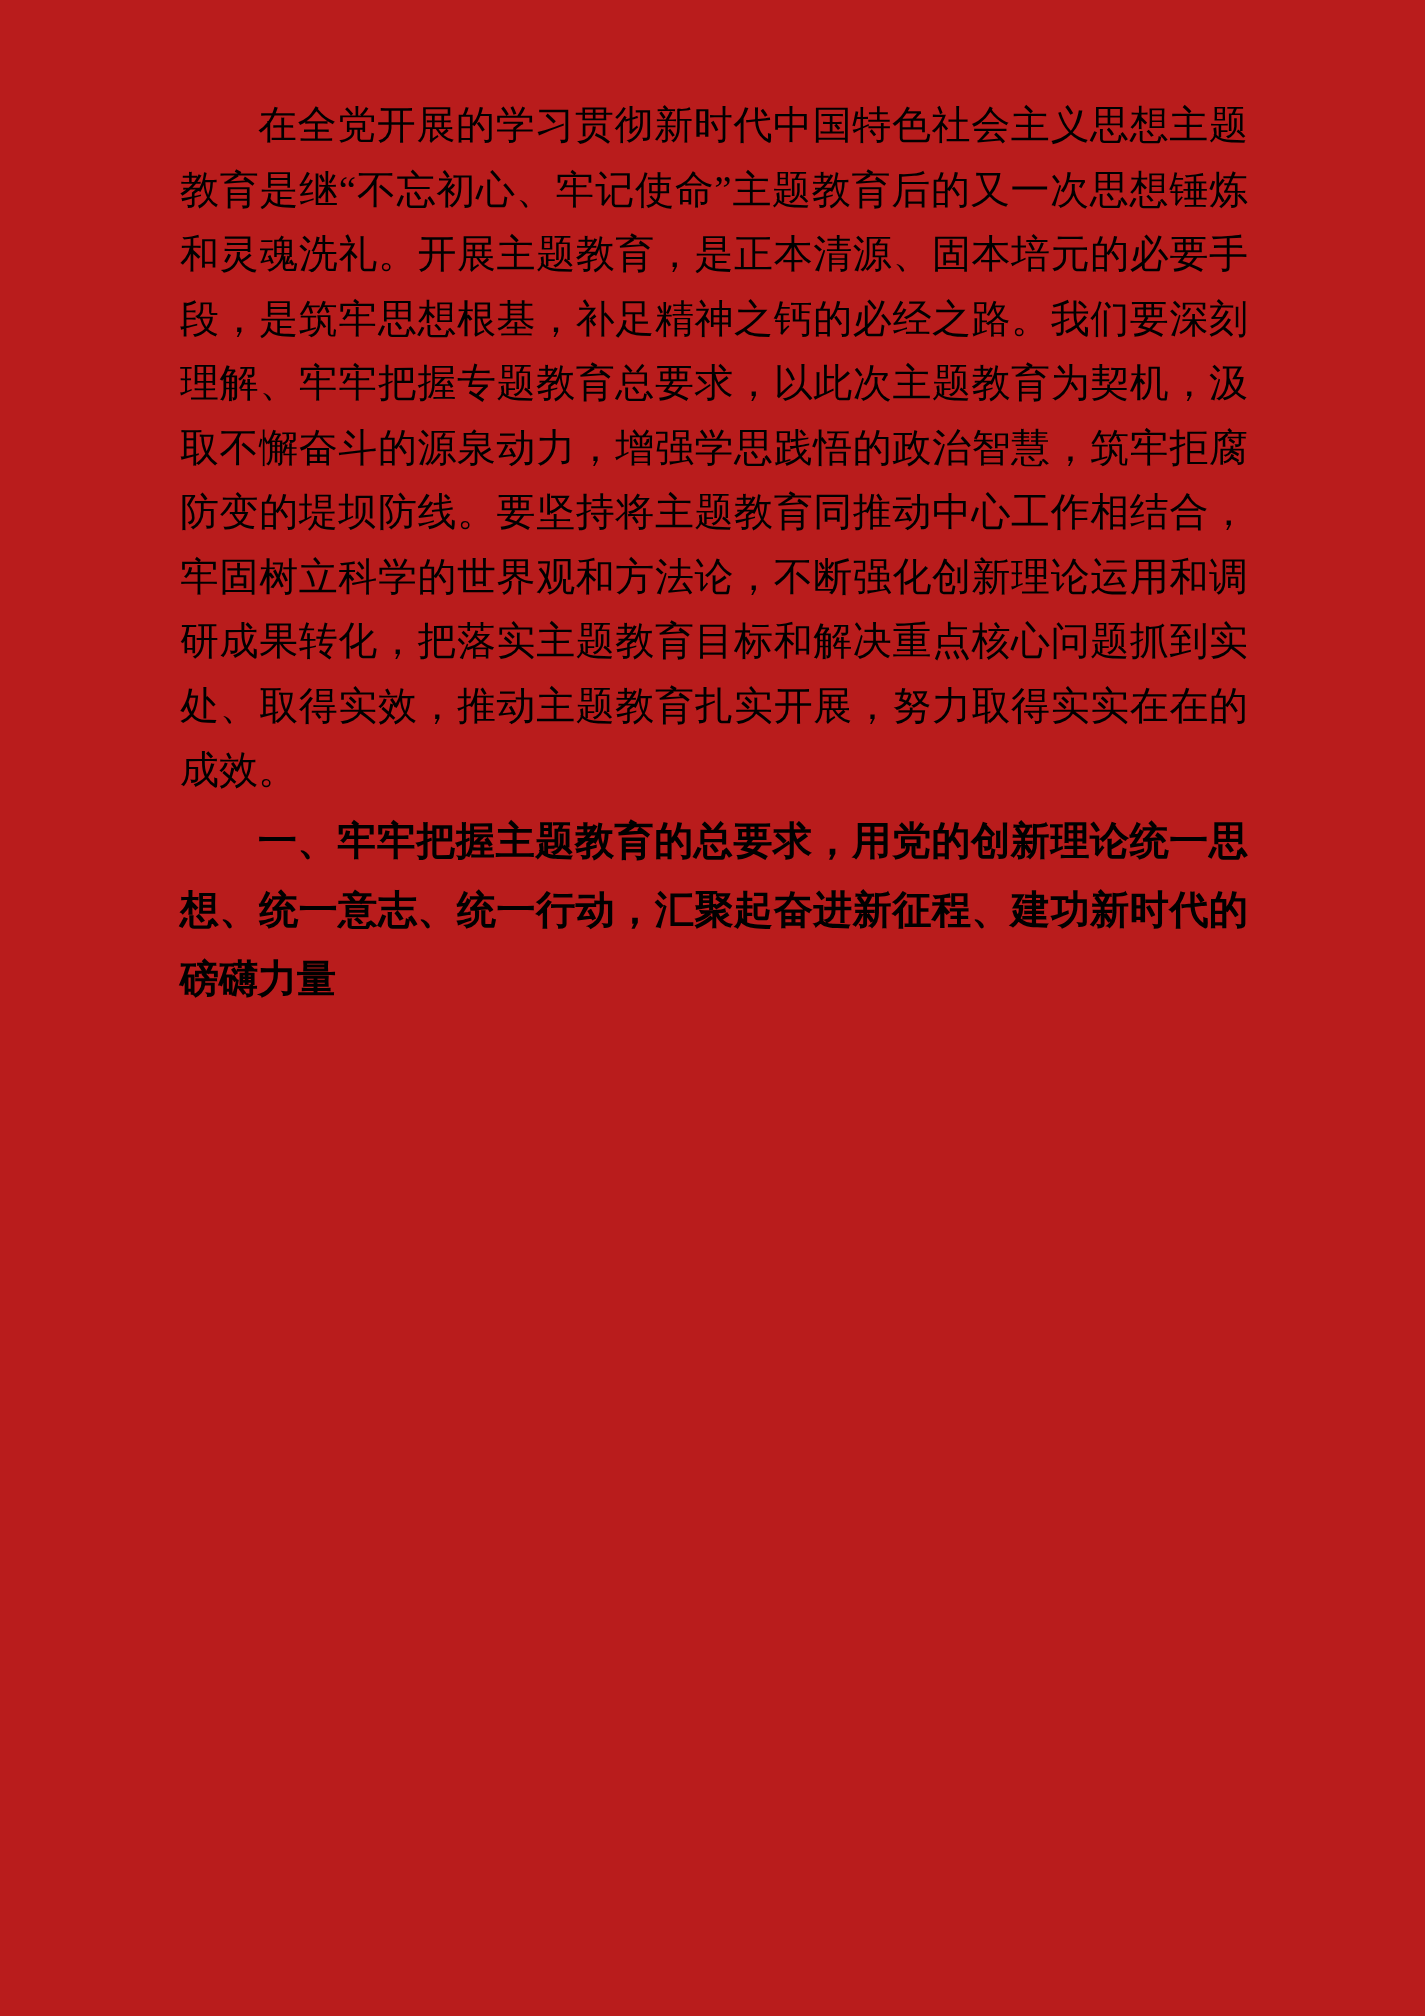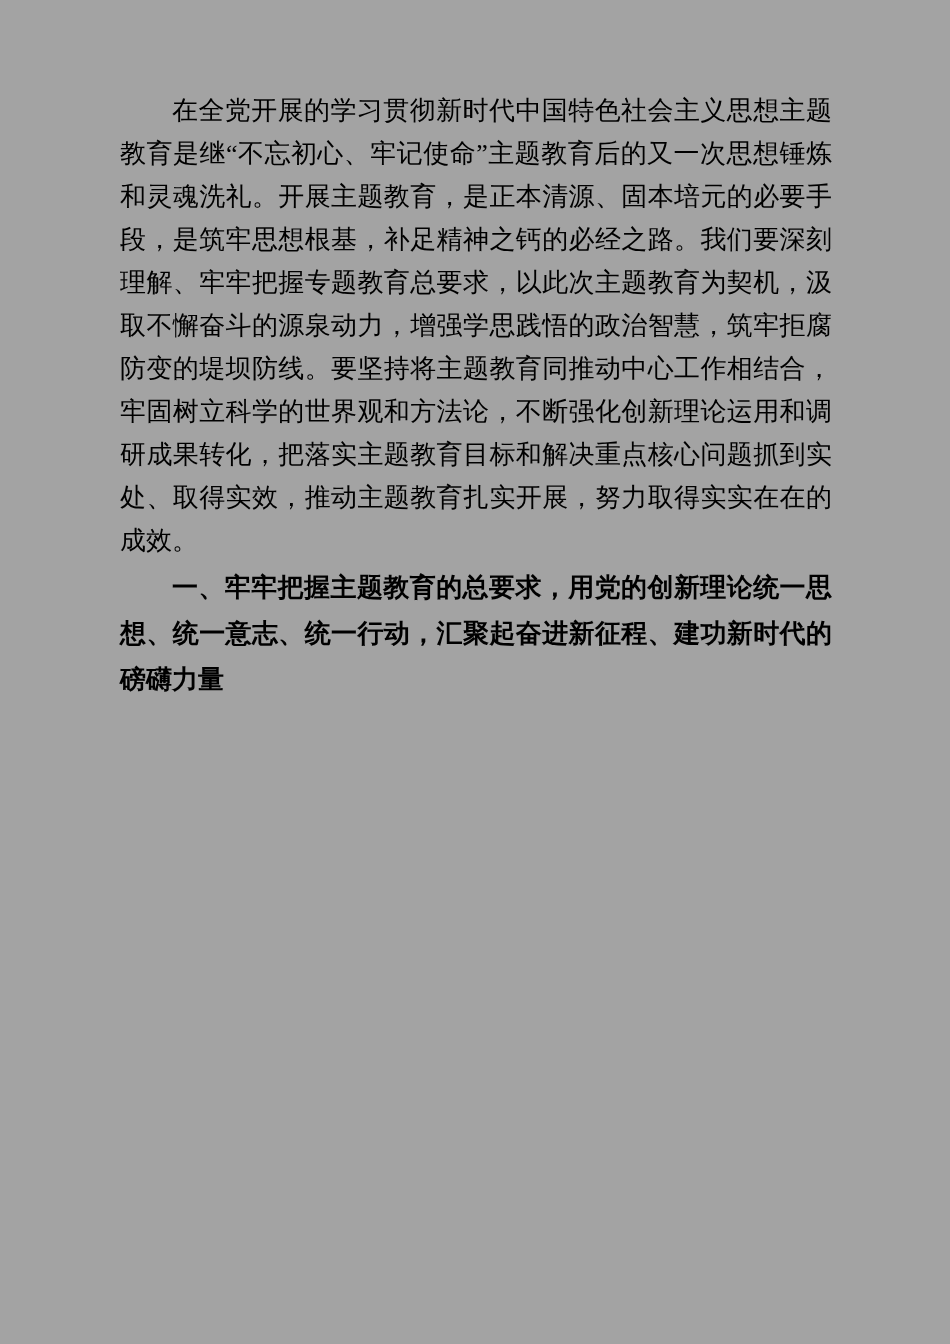--- a/index.html
+++ b/index.html
@@ -11,22 +11,22 @@
     width: 950px;
     height: 1344px;
     font-family: "Liberation Serif", serif;
     color: #000000;
     overflow: hidden;
   }
   .page {
     box-sizing: border-box;
     width: 950px;
     height: 1344px;
-    background: #a3a3a3;
-    padding: 89px 118px 0 120px;
+    background: #b91c1c;
+    padding: 62px 118px 0 120px;
   }
   .doc-paragraph {
     margin: 0;
     font-size: 26px;
     line-height: 43px;
     text-align: justify;
     text-justify: inter-ideograph;
     text-indent: 2em;
     color: #000000;
     font-family: "Liberation Serif", serif;

